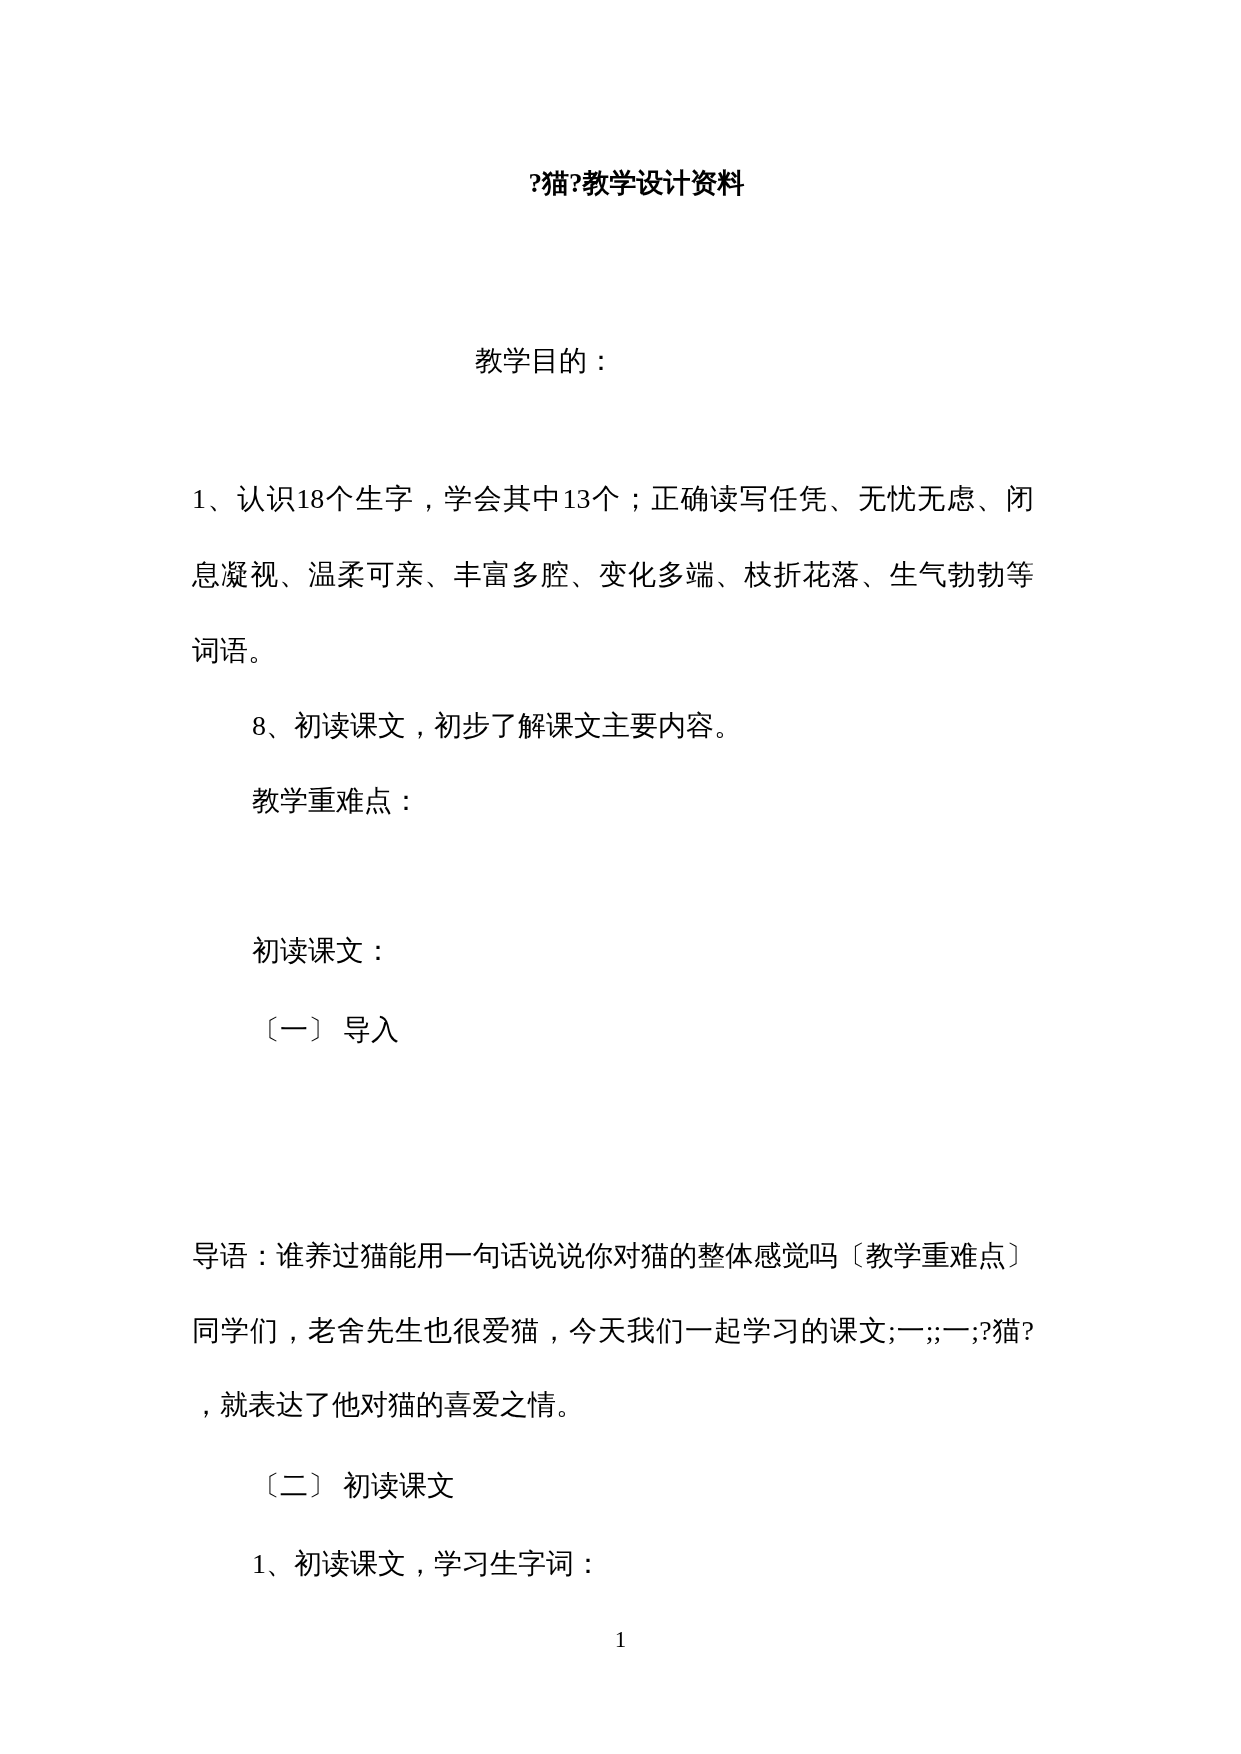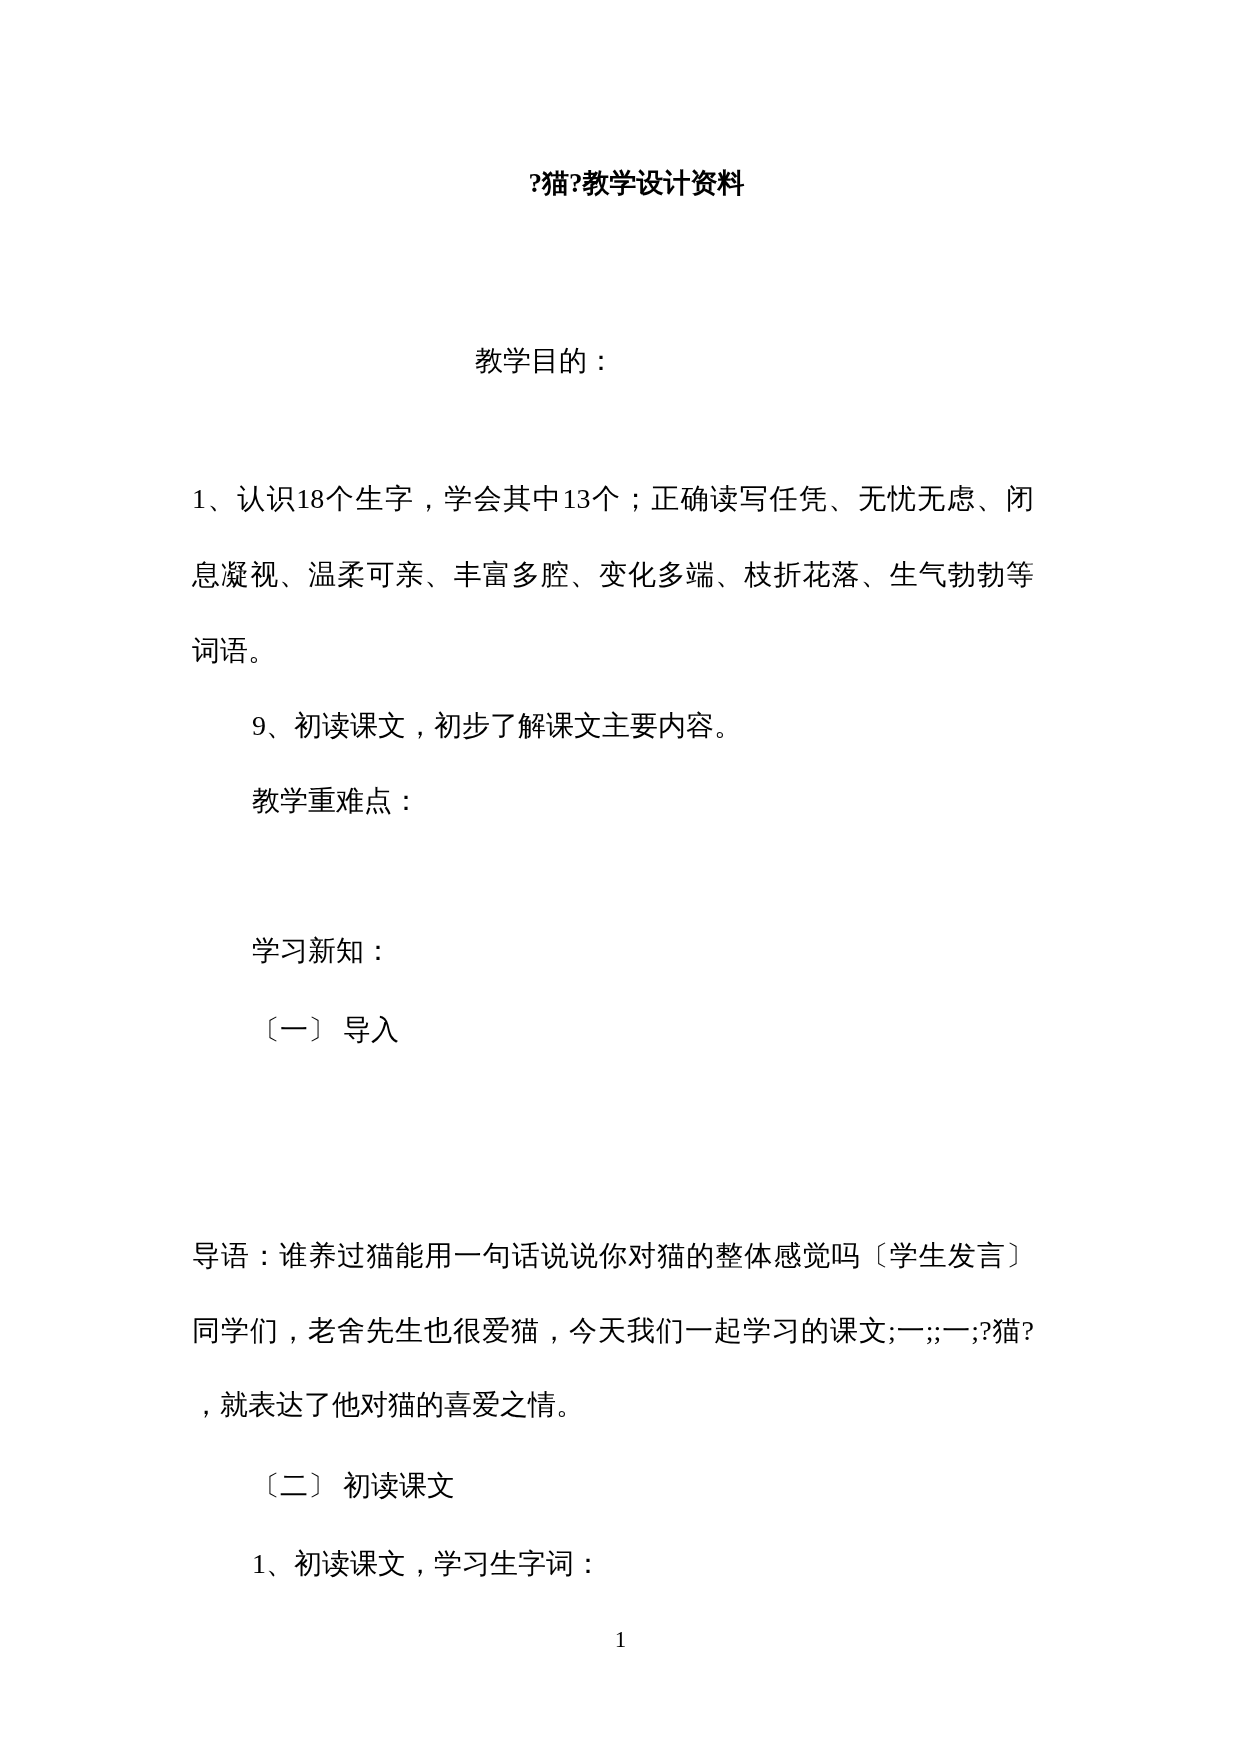--- a/index.html
+++ b/index.html
@@ -73,31 +73,31 @@
   <h1 class="title">?猫?教学设计资料</h1>
 
   <div class="ln p0">教学目的：</div>
 
   <div class="ln p1 justify">1、认识18个生字，学会其中13个；正确读写任凭、无忧无虑、闭</div>
 
   <div class="ln p2 justify">息凝视、温柔可亲、丰富多腔、变化多端、枝折花落、生气勃勃等</div>
 
   <div class="ln p3">词语。</div>
 
-  <div class="ln p4">9、初读课文，初步了解课文主要内容。</div>
+  <div class="ln p4">8、初读课文，初步了解课文主要内容。</div>
 
   <div class="ln p5">教学重难点：</div>
 
 
-  <div class="ln p7">学习新知：</div>
+  <div class="ln p7">初读课文：</div>
 
   <div class="ln p8">〔一〕 导入</div>
 
 
-  <div class="ln p10 justify">导语：谁养过猫能用一句话说说你对猫的整体感觉吗〔学生发言〕</div>
+  <div class="ln p10 justify">导语：谁养过猫能用一句话说说你对猫的整体感觉吗〔教学重难点〕</div>
 
   <div class="ln p12">，就表达了他对猫的喜爱之情。</div>
 
   <div class="ln p11 justify">同学们，老舍先生也很爱猫，今天我们一起学习的课文;一;;一;?猫?</div>
 
   <div class="ln p13">〔二〕 初读课文</div>
 
   <div class="ln p14">1、初读课文，学习生字词：</div>
 
   <div class="pagenum">1</div>

